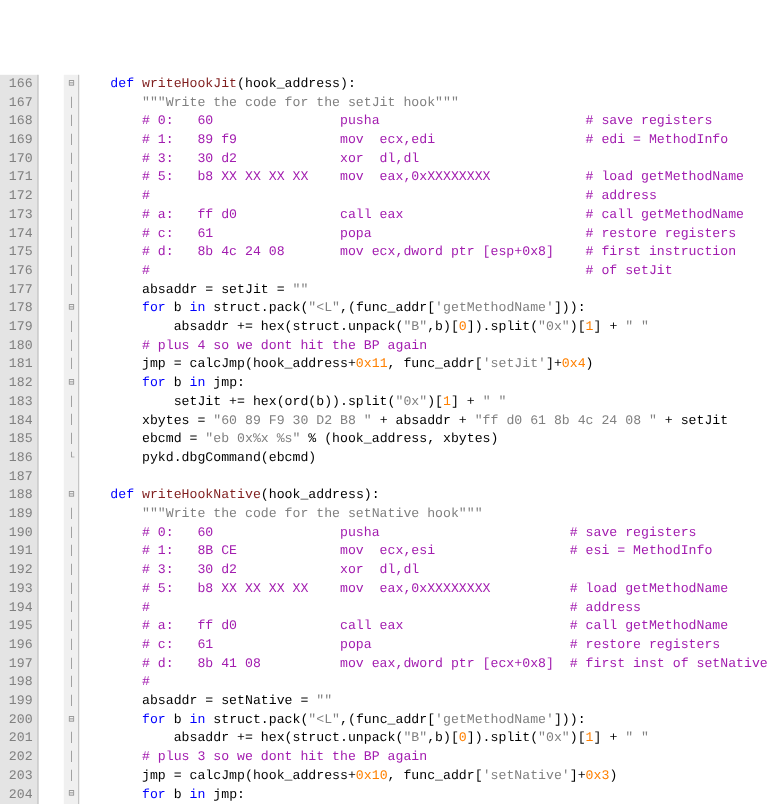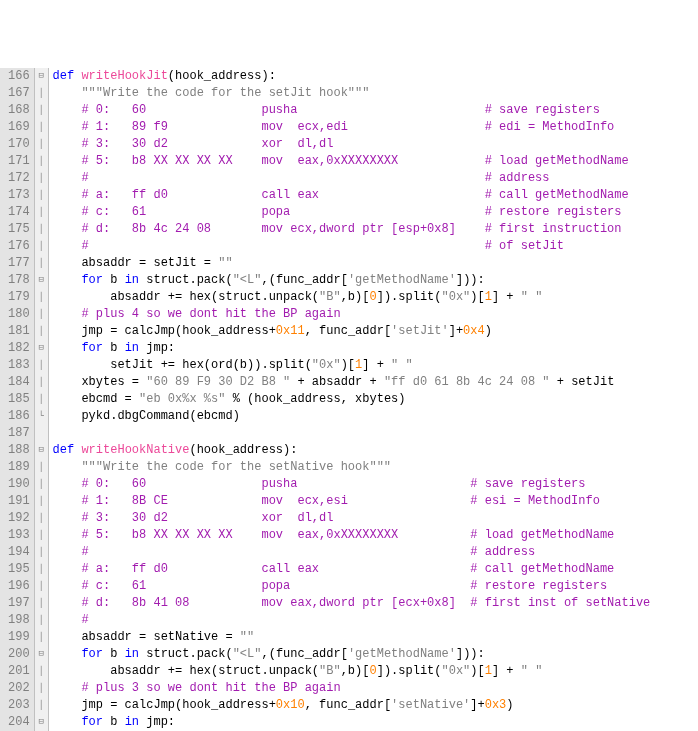--- a/index.html
+++ b/index.html
@@ -3,42 +3,42 @@
 <meta charset="utf-8">
 <style>
 * { margin: 0; padding: 0; box-sizing: border-box; }
 body {
   font-family: "Courier New", monospace;
   font-size: 12px;
   background: #fff;
   white-space: pre;
   line-height: 17px;
 }
-.editor { display: flex; }
+.editor { display: flex; justify-content: space-between; }
 .gutter {
   background: #e4e4e4;
   color: #808080;
   text-align: right;
   padding: 0 4px 0 8px;
   user-select: none;
   border-right: 1px solid #c0c0c0;
 }
 .fold {
   width: 14px;
   background: #f0f0f0;
   border-right: 1px solid #c0c0c0;
   color: #808080;
   text-align: center;
   user-select: none;
 }
 .fold span { display: block; height: 17px; font-size: 9px; line-height: 17px; }
 .code { padding-left: 4px; }
 .line { height: 17px; }
 .kw { color: #0000ff; }
-.fn { color: #ec4899; }
+.fn { color: #7f1d1d; }
 .str { color: #808080; }
 .com { color: #a21caf; }
 .num { color: #ff8000; }
 .op { color: #000; }
 </style>
 </head>
 <body>
 
 
 

